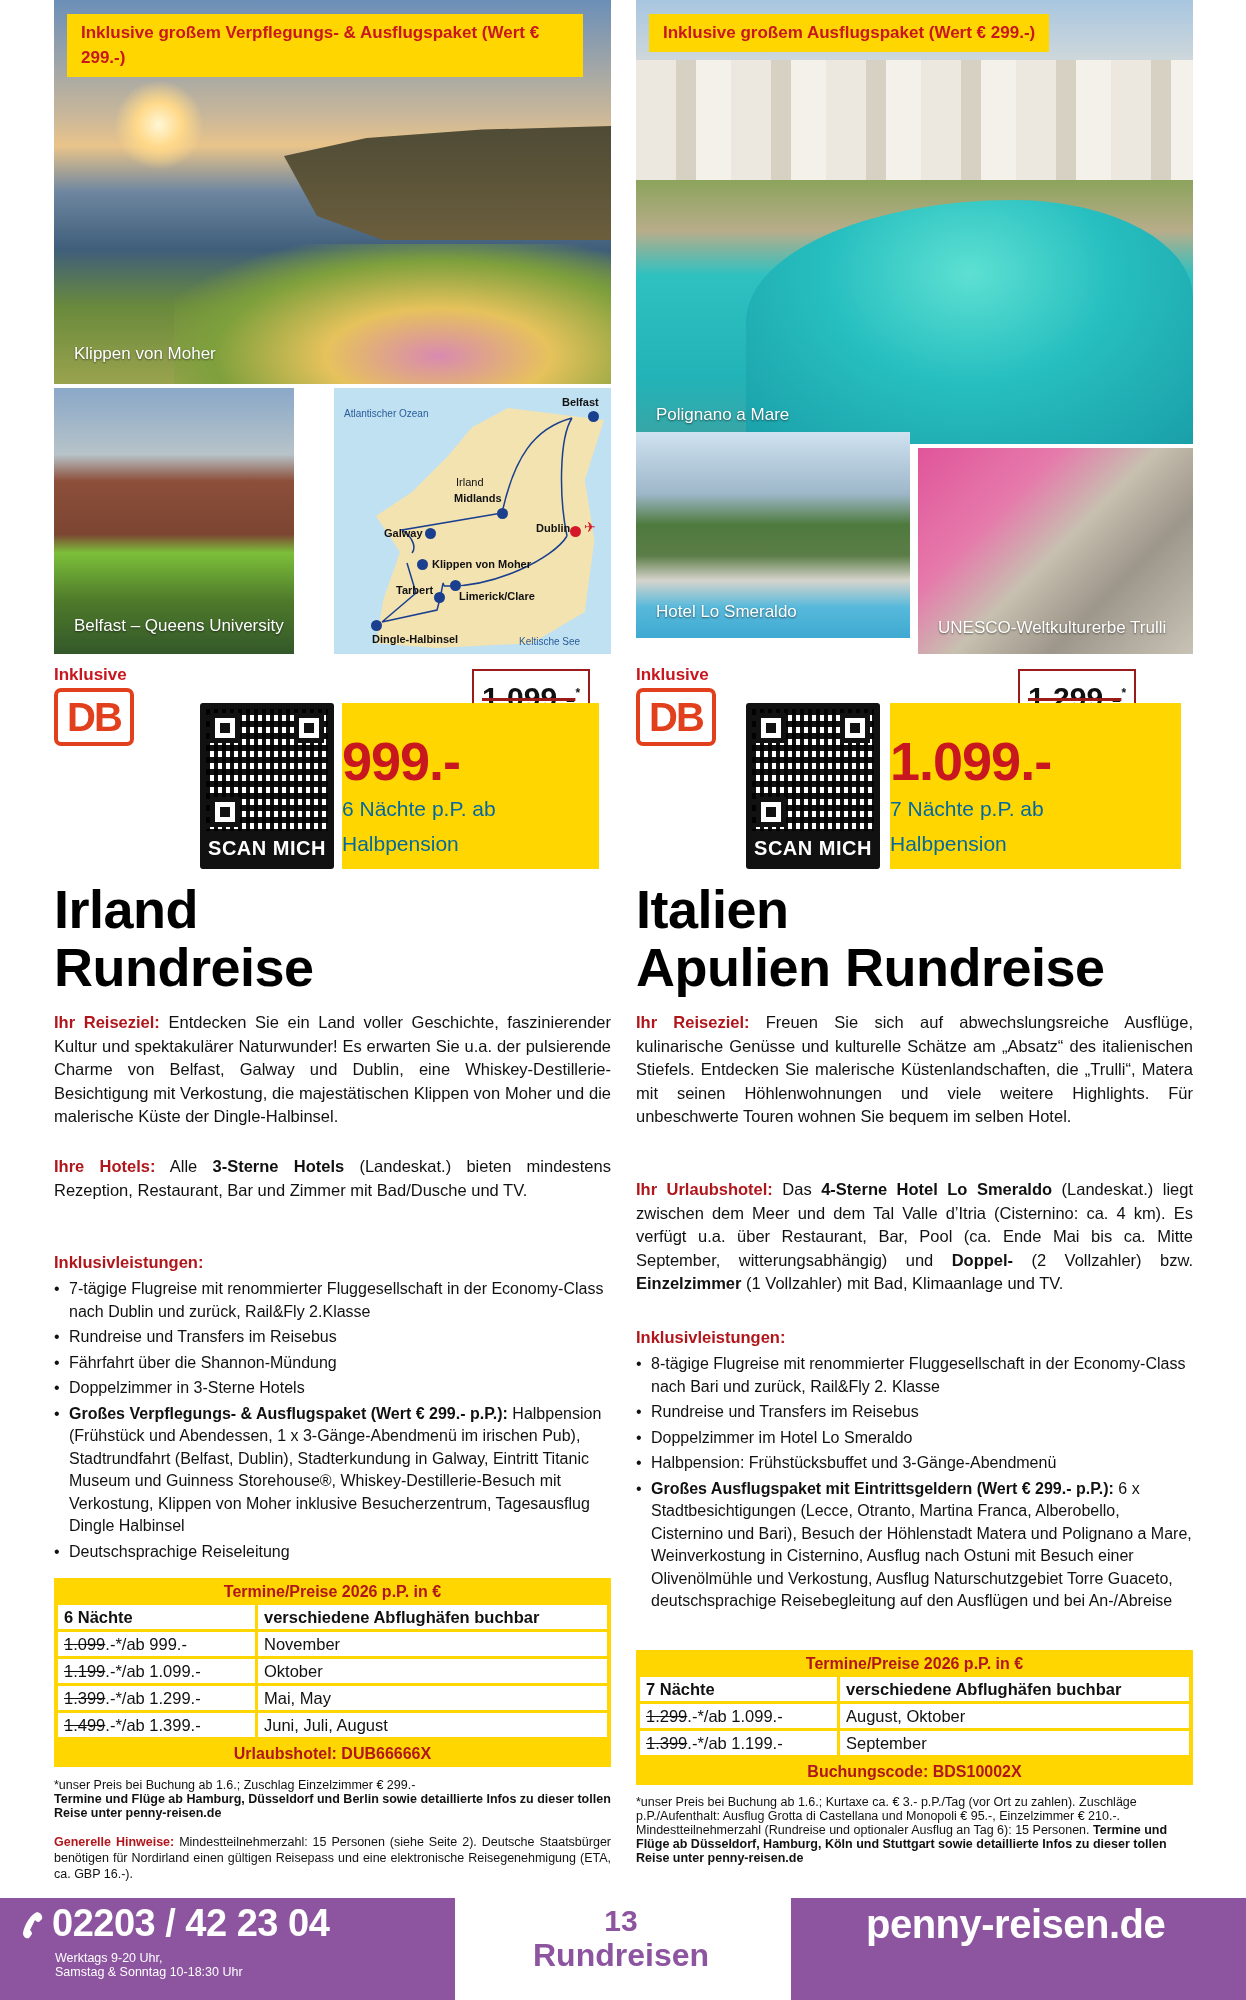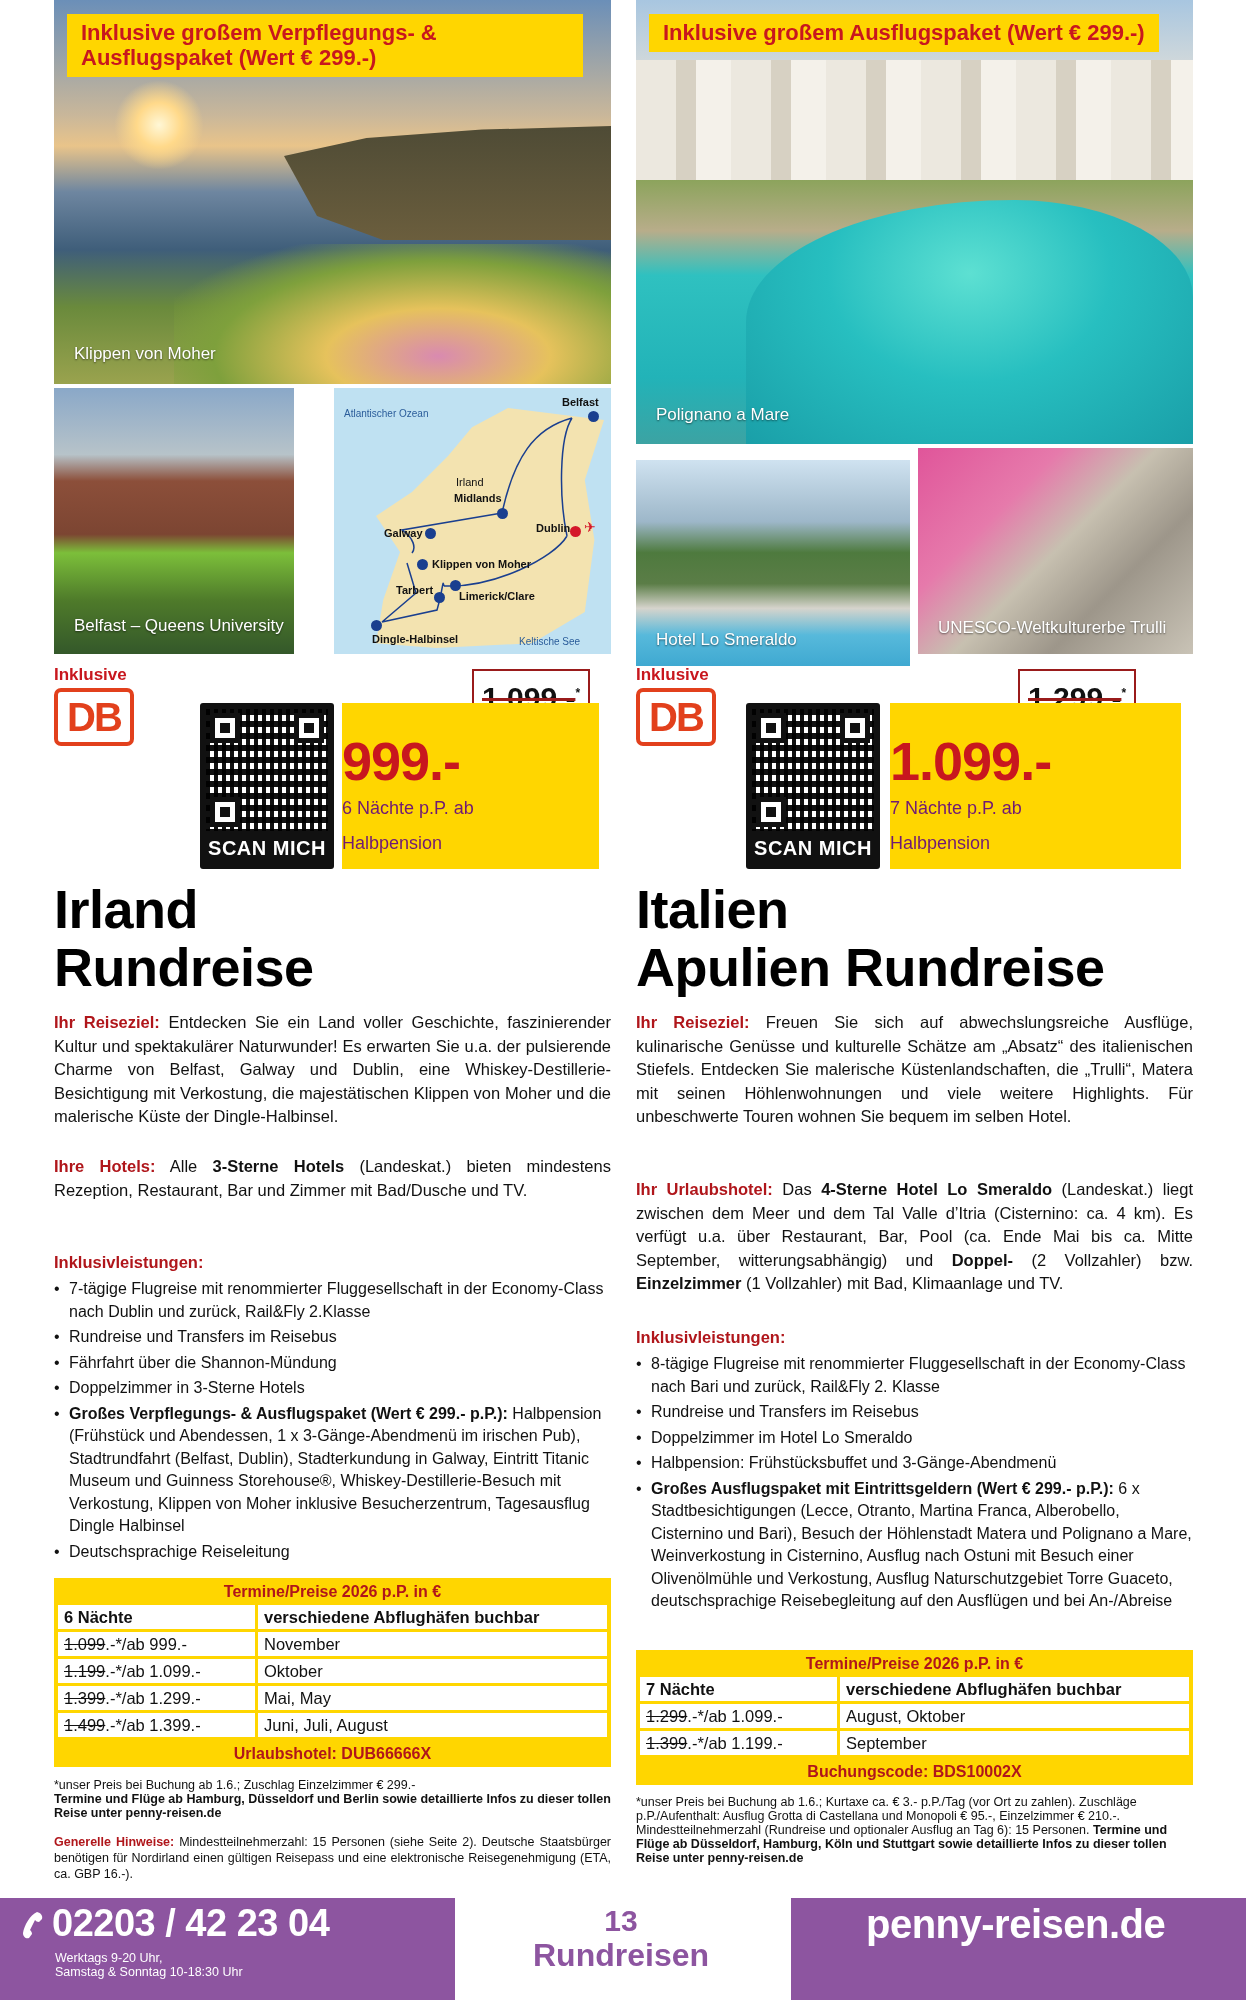--- a/index.html
+++ b/index.html
@@ -8,47 +8,47 @@
 .col.left{left:54px}
 .col.right{left:636px}
 .hero{position:relative;overflow:hidden}
 .hero-ireland{height:384px;background:linear-gradient(180deg,#6b8fb8 0%,#c9b79a 30%,#e9c48a 38%,#6e86a0 50%,#3f5e7a 65%,#6a8a3c 80%,#9aa34e 100%)}
 .hero-ireland .sun{position:absolute;left:60px;top:80px;width:90px;height:90px;border-radius:50%;background:radial-gradient(circle,#fff7d6 0%,#ffd98a 35%,rgba(255,210,140,0) 70%)}
 .hero-ireland .cliff{position:absolute;left:230px;top:120px;width:330px;height:120px;background:linear-gradient(180deg,#4d4a35,#6b5e3d);clip-path:polygon(0 30%,25% 15%,60% 8%,100% 5%,100% 100%,30% 100%,10% 80%)}
 .hero-ireland .meadow{position:absolute;left:120px;bottom:0;width:440px;height:140px;background:radial-gradient(ellipse at 60% 80%,#d98ab0 0%,#e6c25c 30%,#7ea03c 60%,rgba(120,160,60,0) 80%)}
 .hero-italy{height:444px;background:linear-gradient(180deg,#a8c6e0 0%,#e6e2d8 22%,#cfc7b0 30%,#8aa35a 40%,#b8ad8a 52%,#2fc1c0 62%,#22b3b8 85%,#3ca3a3 100%)}
 .hero-italy .town{position:absolute;left:0;top:60px;width:100%;height:120px;background:repeating-linear-gradient(90deg,#ece8df 0 40px,#d7d1c3 40px 60px,#f4f1ea 60px 95px)}
 .hero-italy .bay{position:absolute;left:110px;top:200px;width:447px;height:244px;border-radius:60% 40% 0 0/50% 40% 0 0;background:radial-gradient(ellipse at 50% 30%,#5de0d2 0%,#27bfc0 45%,#1a9fa8 100%)}
-.badge{position:absolute;left:13px;top:14px;background:#ffd600;color:#c8171e;font-weight:bold;font-size:22px;line-height:25px;padding:6px 14px 7px 14px}
+.badge{position:absolute;left:13px;top:14px;background:#ffd600;color:#c8171e;font-weight:bold;font-size:17px;line-height:25px;padding:6px 14px 7px 14px}
 .caption{position:absolute;left:20px;color:#fff;font-size:17px;text-shadow:0 1px 2px rgba(0,0,0,.55)}
 .row2{position:absolute;top:388px;height:266px}
 .img-belfast{left:0;width:240px;background:linear-gradient(180deg,#8aa8c8 0%,#b7c3c9 25%,#8c4f3a 35%,#7c4532 55%,#7cbf3a 62%,#4e7a2a 80%,#34582a 100%)}
 .img-map{left:280px;width:277px;background:#bfe1f2;overflow:hidden}
-.img-hotel{left:0;width:274px;top:460px;height:206px;background:linear-gradient(180deg,#cfe2f0 0%,#9db7c9 30%,#4e7a3e 45%,#5b7d47 60%,#d6d4cc 72%,#57b9db 85%,#3fa9d1 100%)}
+.img-hotel{left:0;width:274px;top:432px;height:206px;background:linear-gradient(180deg,#cfe2f0 0%,#9db7c9 30%,#4e7a3e 45%,#5b7d47 60%,#d6d4cc 72%,#57b9db 85%,#3fa9d1 100%)}
 .img-trulli{left:282px;width:275px;top:448px;height:206px;background:linear-gradient(135deg,#e0559a 0%,#e67aab 30%,#c7c0b0 50%,#9d968a 70%,#c9c3b6 100%)}
 .map-land{position:absolute;left:30px;top:20px;width:240px;height:240px;background:#f3e3b0;clip-path:polygon(60% 0,100% 5%,92% 30%,96% 55%,92% 85%,70% 98%,30% 100%,5% 98%,8% 80%,15% 60%,5% 45%,20% 35%,35% 20%,45% 8%)}
 .map-label{position:absolute;font-size:11px;font-weight:bold;color:#111;white-space:nowrap}
 .map-sea{position:absolute;font-size:10px;color:#2a5c9a;white-space:nowrap}
 .map-dot{position:absolute;width:11px;height:11px;border-radius:50%;background:#1a3f8f}
 .map-dot.red{background:#d4182a}
 .map-route{position:absolute;left:0;top:0}
 .inkl{position:absolute;top:665px;left:0;color:#c8171e;font-weight:bold;font-size:17px}
 .db{position:absolute;top:688px;left:0;width:80px;height:58px;border:4px solid #e2401c;border-radius:7px;color:#e2401c;font-weight:bold;font-size:40px;line-height:50px;text-align:center;letter-spacing:-2px;background:#fff}
 .qr{position:absolute;top:703px;width:134px;height:166px;background:#111;border-radius:3px;padding:6px}
 .qr .code{width:122px;height:122px;background:#fff;position:relative;overflow:hidden;
  background-image:linear-gradient(90deg,#111 50%,transparent 50%),linear-gradient(#111 50%,transparent 50%);
  background-size:8px 8px,12px 12px;background-blend-mode:multiply}
 .qr .finder{position:absolute;width:30px;height:30px;border:5px solid #111;background:#fff}
 .qr .finder::after{content:"";position:absolute;left:5px;top:5px;width:10px;height:10px;background:#111}
 .qr .scan{color:#fff;font-weight:bold;font-size:20px;text-align:center;margin-top:6px;letter-spacing:.5px}
 .old-price{position:absolute;top:669px;height:50px;border:2px solid #9a1b1b;background:#fff;color:#111;font-weight:bold;font-size:30px;line-height:44px;padding:0 8px;text-decoration:line-through;text-decoration-color:#9a1b1b}
 .old-price sup{font-size:12px}
 .price-box{position:absolute;top:703px;height:166px;background:#ffd600;text-align:left;padding:10px 14px 0 0}
 .price-box .big{color:#c8171e;font-weight:bold;font-size:54px;line-height:60px;letter-spacing:-1px}
-.price-box .sub{color:#701a75;font-size:18px;line-height:35px}
+.price-box .sub{color:#0369a1;font-size:21px;line-height:35px}
 .title{position:absolute;top:880px;left:0;font-weight:bold;font-size:54px;line-height:58px;color:#000;letter-spacing:-.5px}
 .para{position:absolute;left:0;width:557px;font-size:16.5px;line-height:23.5px;text-align:justify;color:#111}
 .para .lbl{color:#b0161b;font-weight:bold}
 .para b{font-weight:bold}
 .sec-h{position:absolute;left:0;color:#b0161b;font-weight:bold;font-size:16.5px}
 .bullets{position:absolute;left:0;width:557px;list-style:none;font-size:16px;line-height:22.5px}
 .bullets li{position:relative;padding-left:15px;margin-bottom:3px}
 .bullets li::before{content:"•";position:absolute;left:0;top:0}
 .bullets li b{font-weight:bold}
 .ptable{position:absolute;left:0;width:557px;background:#ffd600;padding:0 4px}

